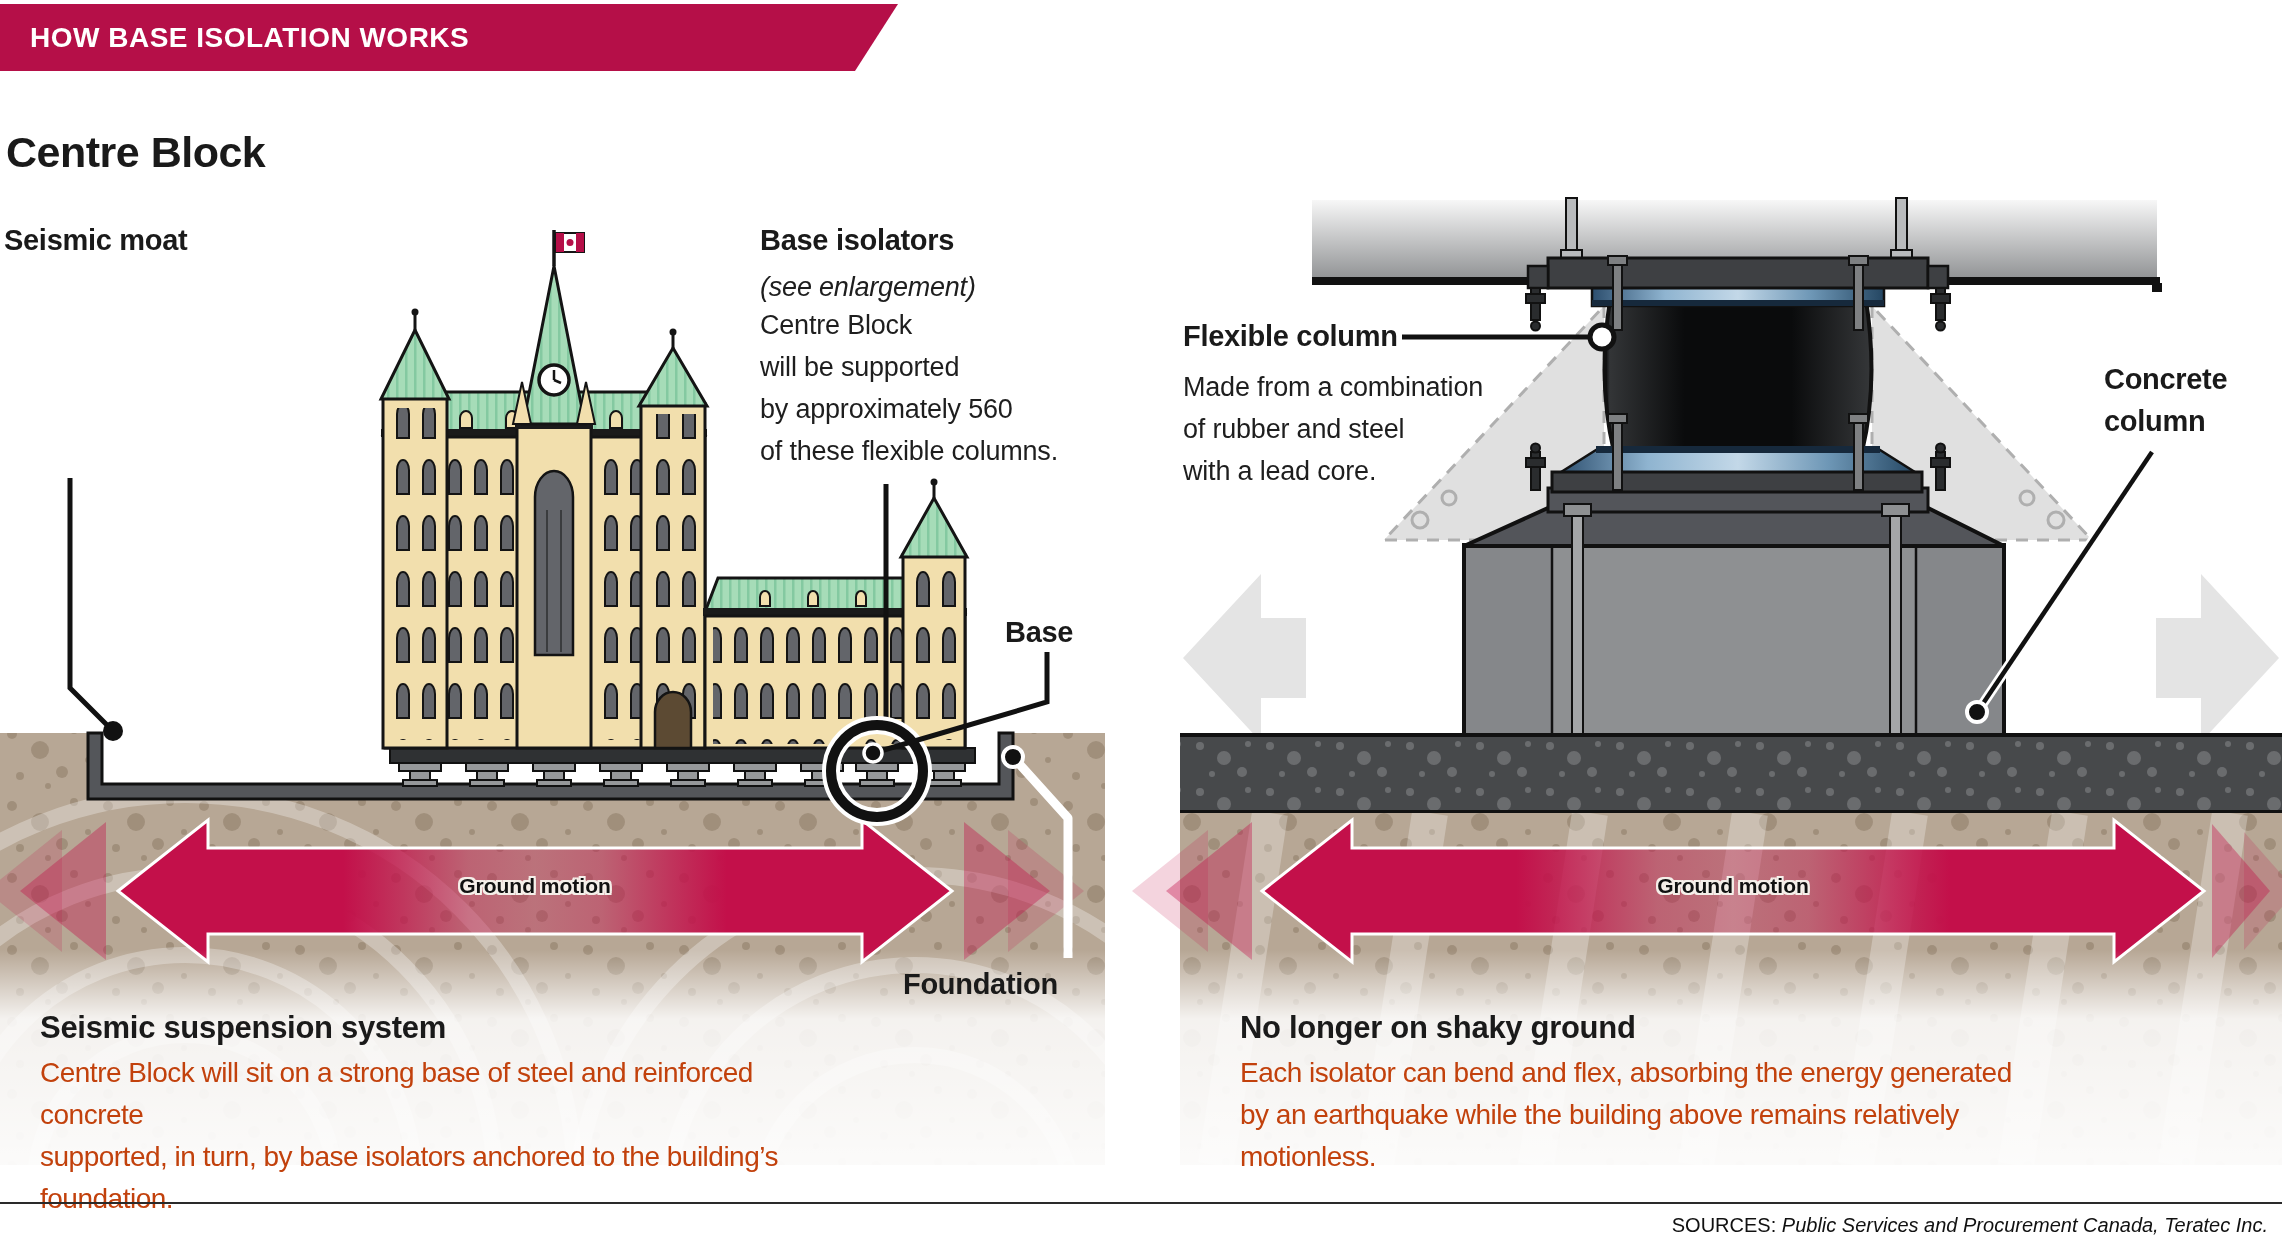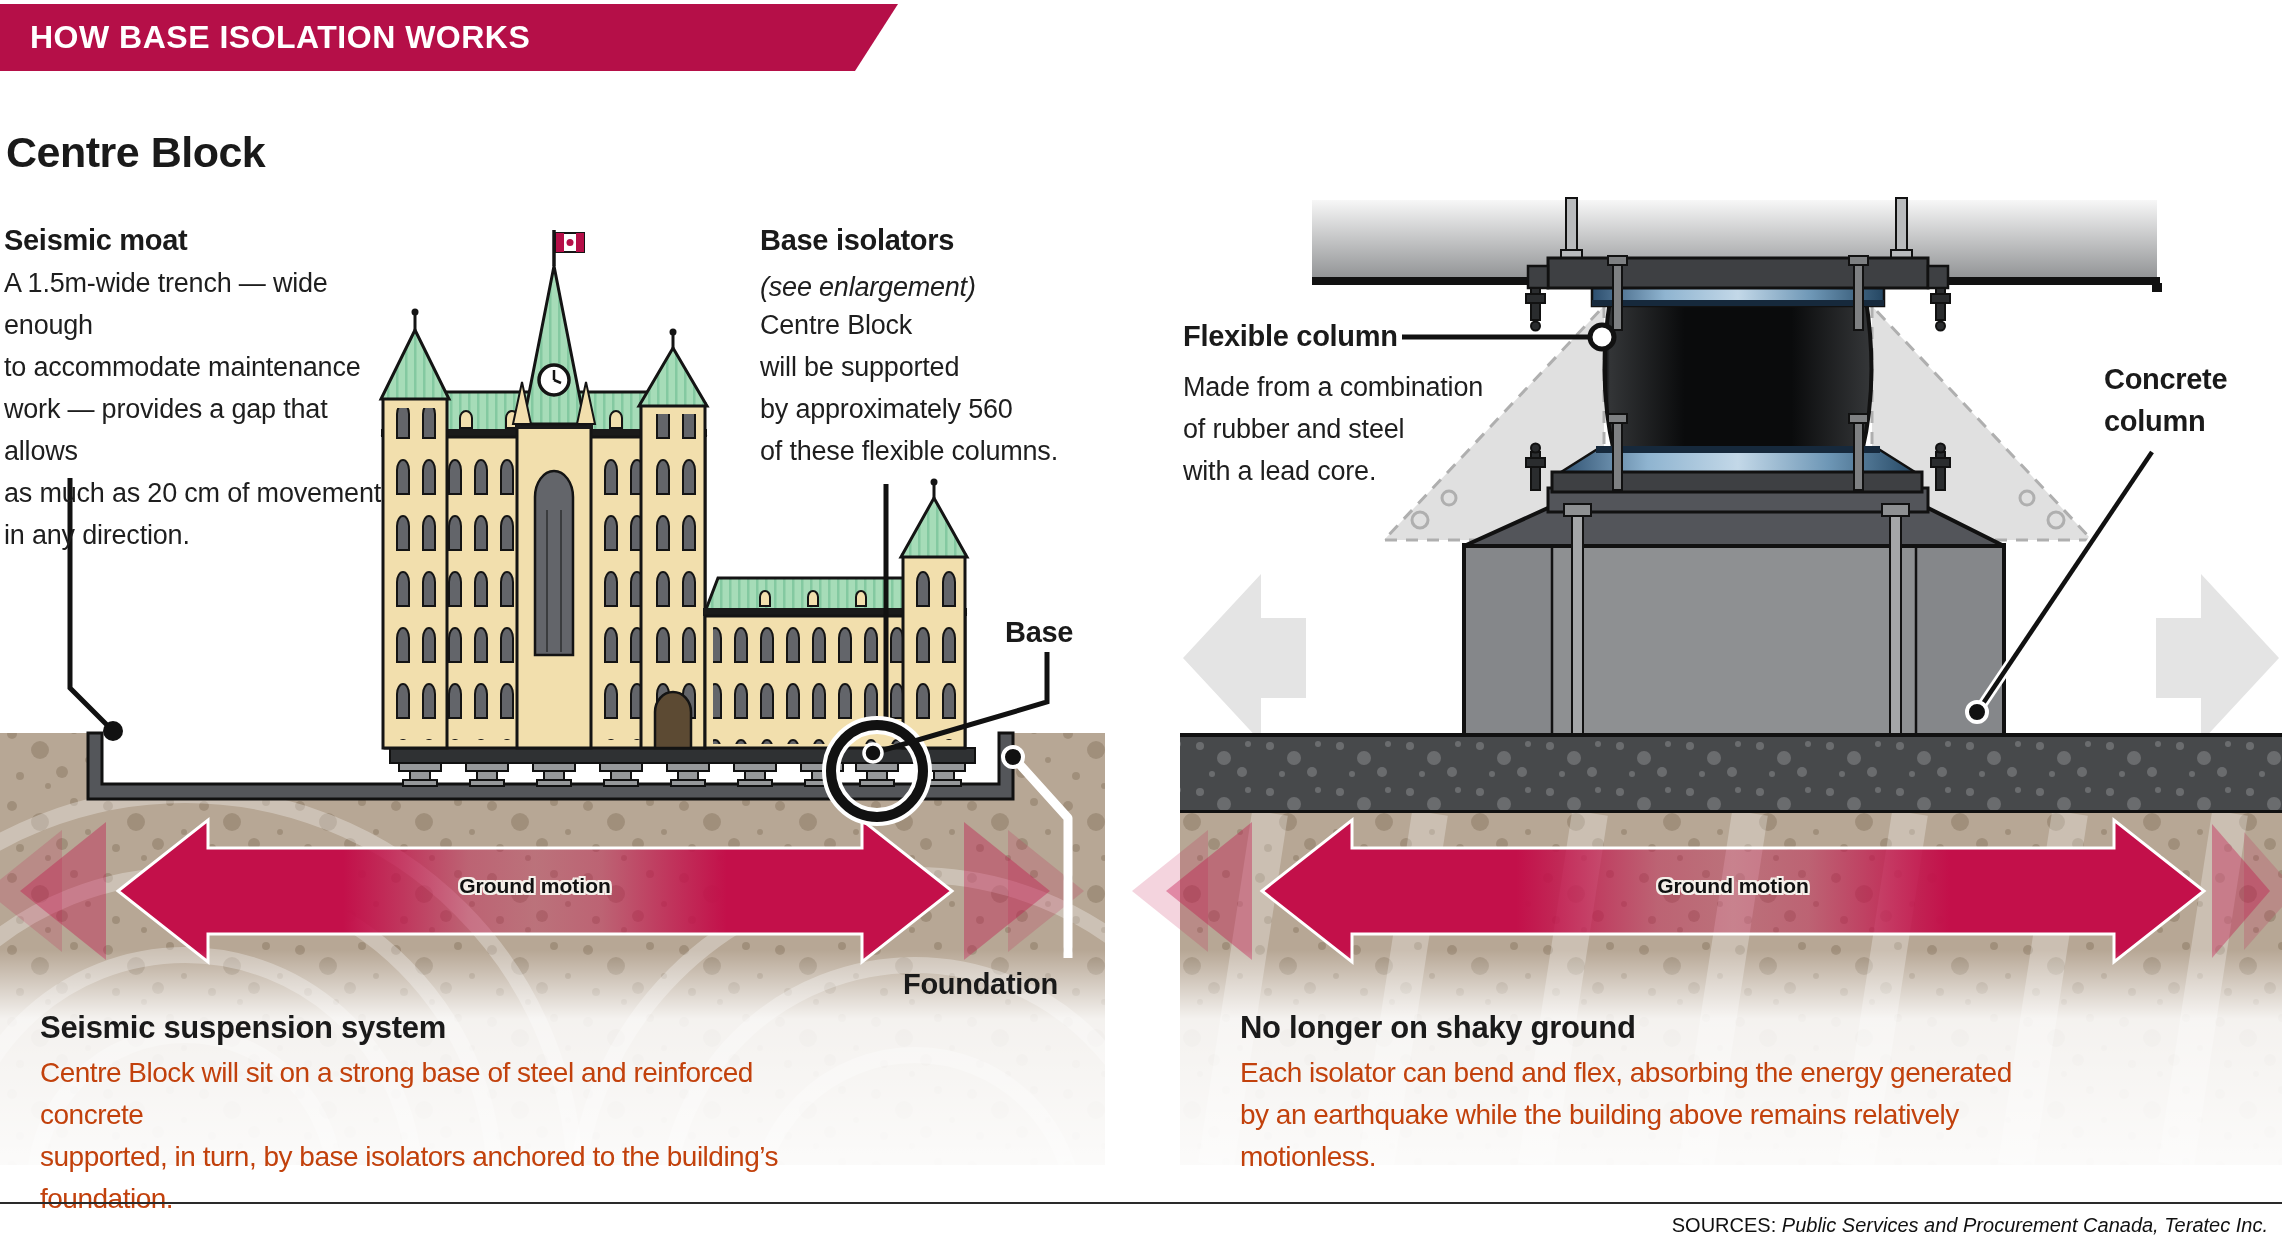--- a/index.html
+++ b/index.html
@@ -2,21 +2,21 @@
 <html><head>
 <meta charset="utf-8">
 <style>
   html,body{margin:0;padding:0;background:#fff;}
   #stage{position:relative;width:2282px;height:1248px;overflow:hidden;background:#fff;
          font-family:"Liberation Sans",sans-serif;color:#1a1a1a;}
   #scene{position:absolute;left:0;top:0;}
   .t{position:absolute;white-space:pre-line;}
   .banner{position:absolute;left:0;top:4px;width:900px;height:67px;background:#B50F48;
           clip-path:polygon(0 0,898px 0,855px 67px,0 67px);}
-  .banner .txt{position:absolute;left:30px;top:0;line-height:67px;font-size:32px;font-weight:bold;
+  .banner .txt{position:absolute;left:30px;top:0;line-height:67px;font-size:28px;font-weight:bold;
           color:#fff;letter-spacing:.5px;}
   .panel-title{font-size:43px;font-weight:bold;letter-spacing:-.5px;}
   .h3{font-size:29px;font-weight:bold;letter-spacing:-.3px;}
   .body{font-size:27px;line-height:42px;letter-spacing:-.2px;color:#1e1e1e;}
   .italic{font-style:italic;}
   .gm{font-size:21px;font-weight:bold;color:#111;text-align:center;
       text-shadow:-2px 0 0 #f5efe9,2px 0 0 #f5efe9,0 -2px 0 #f5efe9,0 2px 0 #f5efe9,
                   -2px -2px 0 #f5efe9,2px 2px 0 #f5efe9,-2px 2px 0 #f5efe9,2px -2px 0 #f5efe9;}
   .foot-h{font-size:31px;font-weight:bold;letter-spacing:-.3px;}
   .foot-b{font-size:28px;line-height:42px;letter-spacing:-.5px;color:#c2410c;}
@@ -389,25 +389,20 @@
   </g>
 </svg>
 
 <div class="banner">
   <div class="txt">HOW BASE ISOLATION WORKS</div>
 </div>
 
 <div class="t panel-title" style="left:6px;top:128px;">Centre Block</div>
 
 <div class="t h3" style="left:4px;top:224px;">Seismic moat</div>
-<div class="t body" style="left:4px;top:262px;width:400px;">A 1.5m-wide trench — wide enough
-to accommodate maintenance
-work — provides a gap that allows
-as much as 20 cm of movement
-in any direction.</div>
 
 <div class="t h3" style="left:760px;top:224px;">Base isolators</div>
 <div class="t body italic" style="left:760px;top:266px;">(see enlargement)</div>
 <div class="t body" style="left:760px;top:304px;width:340px;">Centre Block
 will be supported
 by approximately 560
 of these flexible columns.</div>
 
 <div class="t h3" style="left:1005px;top:616px;">Base</div>
 <div class="t h3" style="left:903px;top:968px;">Foundation</div>

